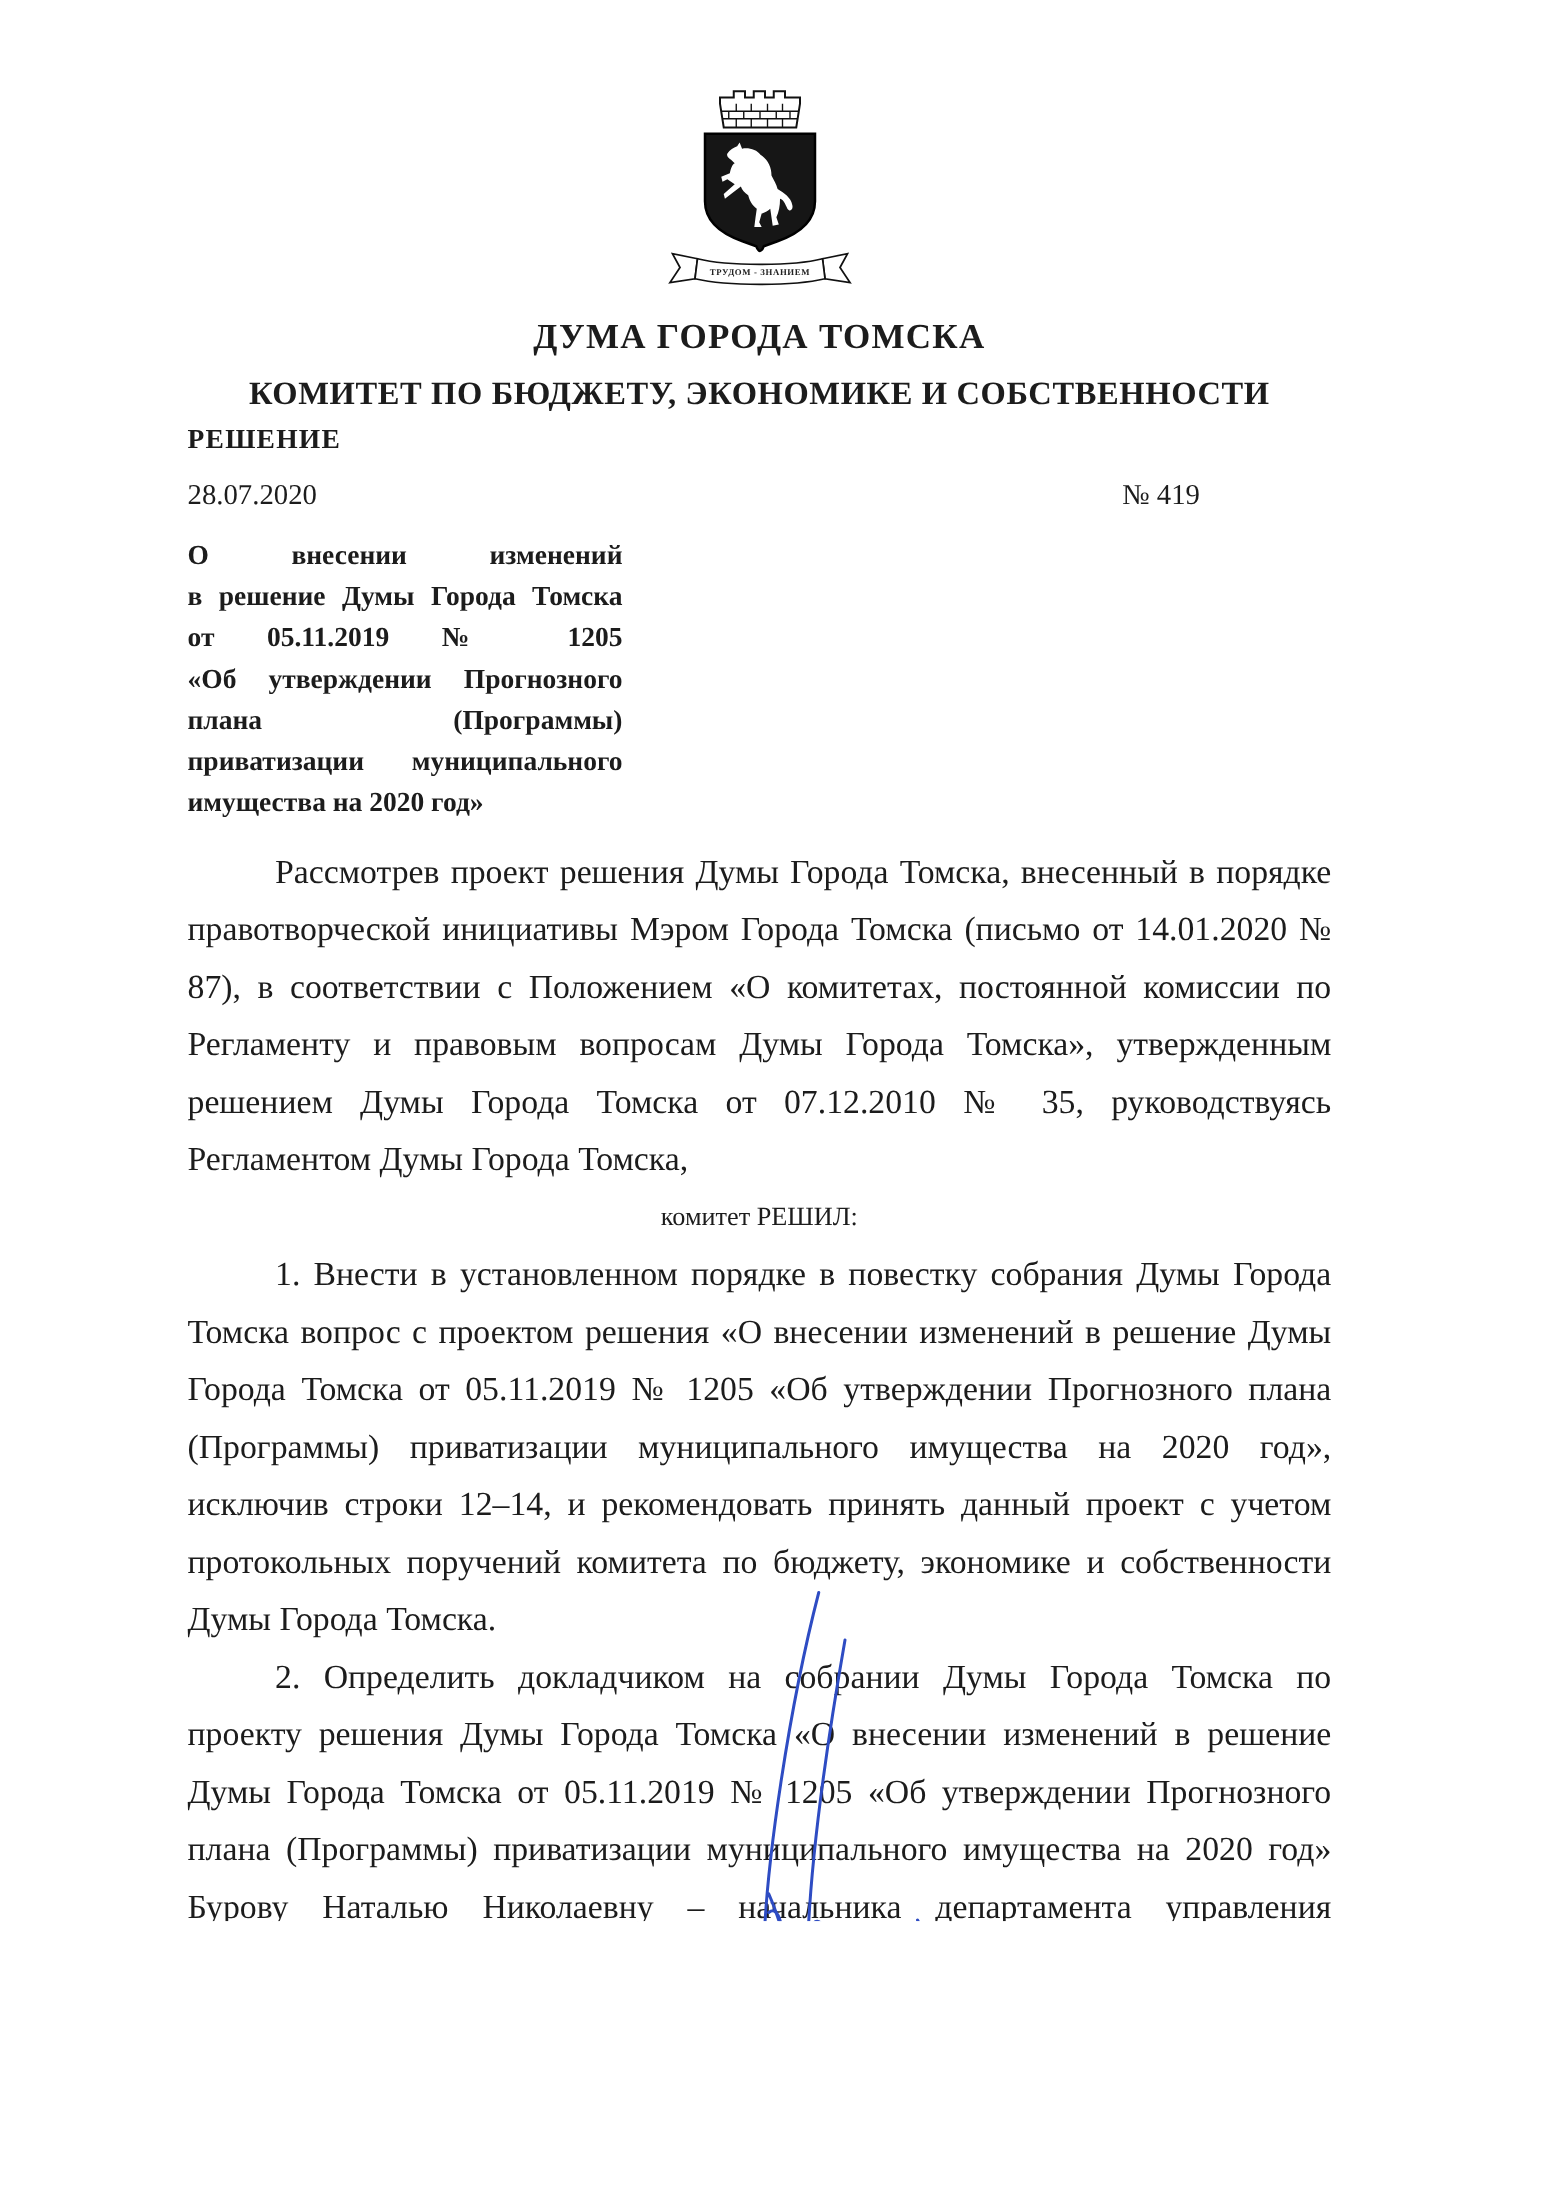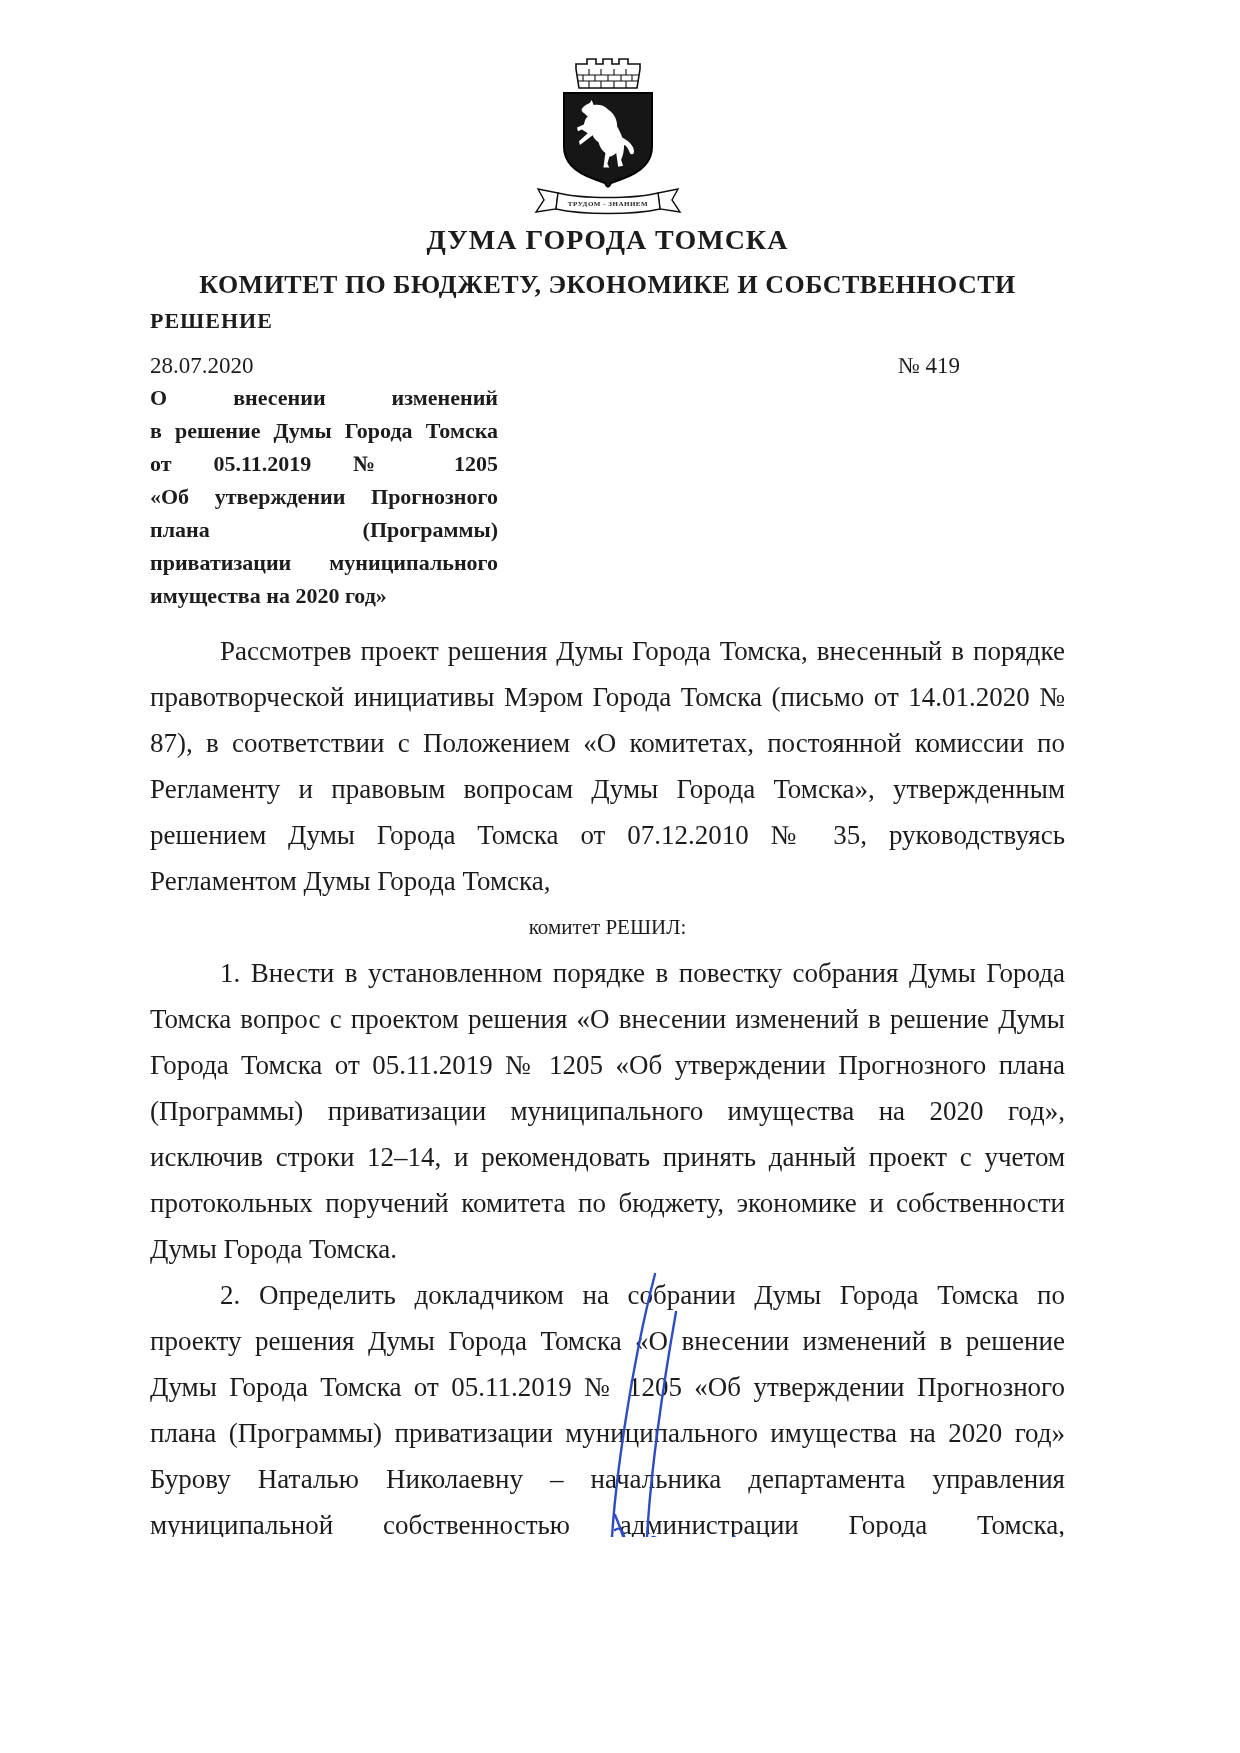--- a/index.html
+++ b/index.html
@@ -9,38 +9,38 @@
   }
   .page {
     position: relative;
     width: 1240px;
     height: 1537px;
     margin: 0 auto;
     background: #ffffff;
     font-family: "Liberation Serif", "DejaVu Serif", serif;
     color: #1c1c1c;
     box-sizing: border-box;
-    padding: 56px 175px 0 150px;
+    padding: 70px 175px 0 150px;
     overflow: hidden;
   }
   .emblem-wrap {
     display: flex;
     flex-direction: column;
     align-items: center;
     width: 100%;
   }
   .emblem-wrap svg { display: block; }
   .emblem-crown { margin-bottom: 1px; }
   .emblem-ribbon { margin-top: -6px; }
   .org-name {
     text-align: center;
     font-weight: bold;
     font-size: 28px;
     letter-spacing: 1px;
-    margin-top: 4px;
+    margin-top: 20px;
     line-height: 34px;
   }
   .committee-name {
     text-align: center;
     font-weight: bold;
     font-size: 26px;
     letter-spacing: 0.5px;
     margin-top: 10px;
     line-height: 36px;
   }
@@ -55,21 +55,21 @@
     display: flex;
     justify-content: space-between;
     align-items: baseline;
     margin-top: 14px;
     font-size: 23px;
     line-height: 30px;
     padding-right: 105px;
   }
   .subject-block {
     width: 348px;
-    margin-top: 0;
+    margin-top: 16px;
     font-weight: bold;
     font-size: 22px;
     line-height: 33px;
   }
   .subject-line {
     text-align: justify;
     text-align-last: justify;
   }
   .subject-line.last {
     text-align-last: left;

